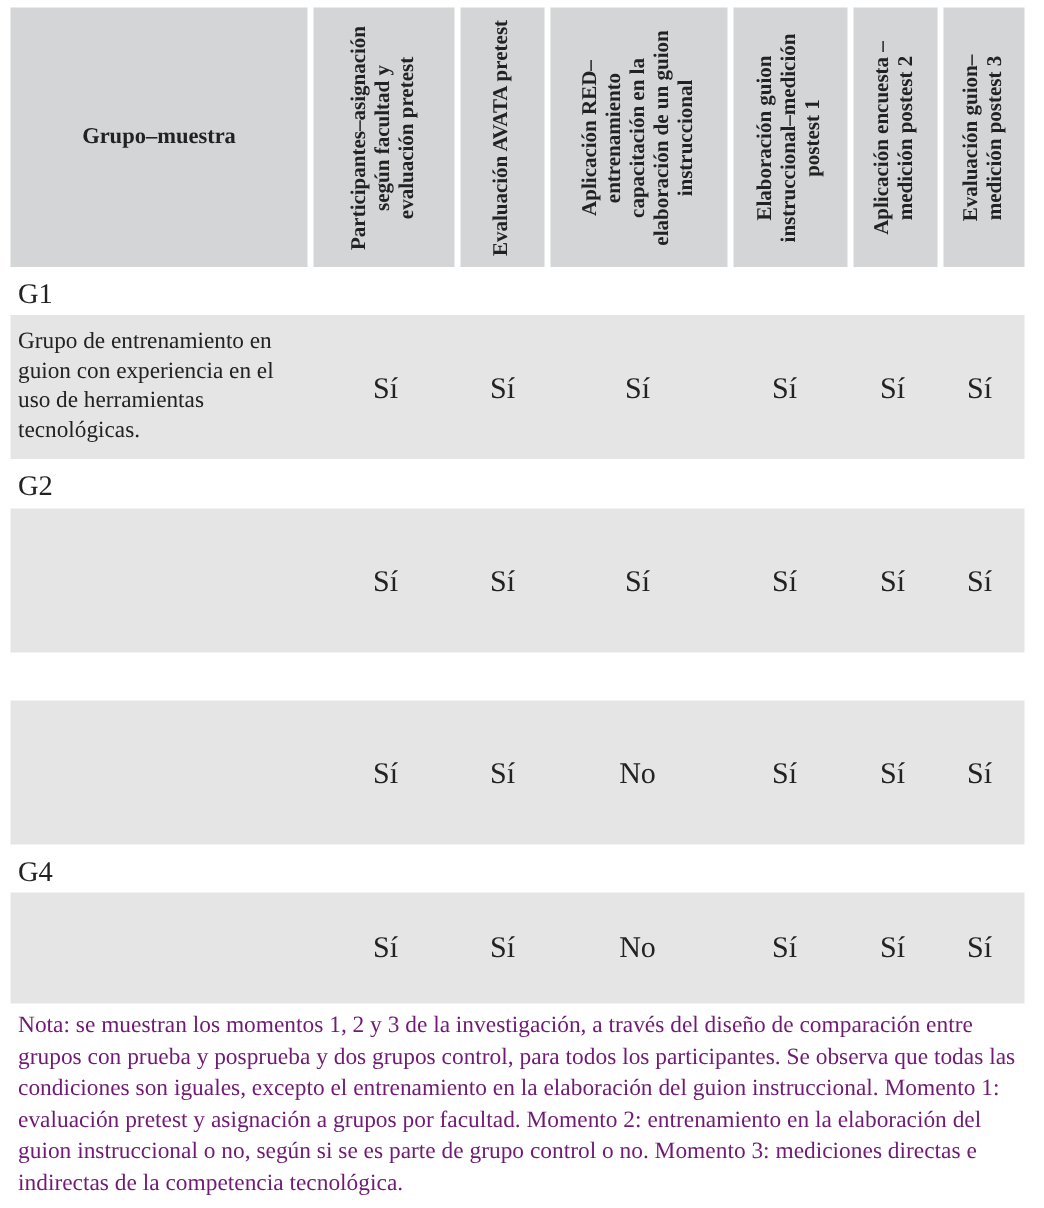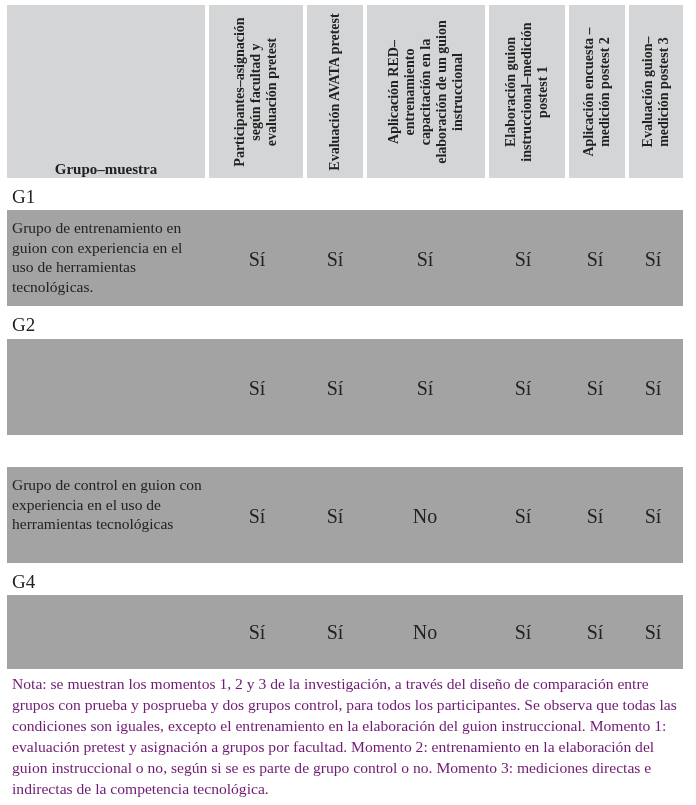--- a/index.html
+++ b/index.html
@@ -1,27 +1,27 @@
 <!DOCTYPE html>
 <html><head>
 <meta charset="utf-8">
 <style>
   html, body { margin: 0; padding: 0; background: #ffffff; }
   body { width: 696px; height: 805px; position: relative; overflow: hidden;
          font-family: "Liberation Serif", "DejaVu Serif", serif; color: #222; }
   .tbl { position: absolute; left: 7px; top: 5px; width: 676px; }
   .hdr { position: absolute; top: 0; height: 173px; background: #d4d5d6; }
-  .hdr-first { display: flex; align-items: flex-end; justify-content: center;
+  .hdr-first { display: flex; align-items: center; justify-content: center;
                font-weight: bold; font-size: 15px; }
   .hdr-rot { overflow: hidden; }
   .hdr-rot .rot { position: absolute; left: 50%; top: 50%;
                   width: 160px; transform: translate(-50%, -50%) rotate(-90deg);
                   text-align: center; font-weight: bold; font-size: 14px; line-height: 16px; }
   .grp { position: absolute; left: 0; width: 676px; font-size: 19px; padding-left: 5px; box-sizing: border-box; }
-  .row { position: absolute; left: 0; width: 676px; background: #a3a3a3; }
+  .row { position: absolute; left: 0; width: 676px; background: #e5e5e5; }
   .desc { position: absolute; left: 5px; width: 195px; font-size: 15.5px; line-height: 19.5px; }
   .cell { position: absolute; font-size: 20px; text-align: right; transform: translateX(-50%); }
   .note { position: absolute; left: 12px; top: 673px; width: 670px; font-size: 15.6px; line-height: 21px; color: #701a75; }
 </style>
 </head>
 <body>
 
 <div class="tbl">
 
   <div class="hdr hdr-first" style="left:0;width:198px;">
@@ -62,21 +62,20 @@
     <div class="cell" style="left:250px;top:38px;">Sí</div>
     <div class="cell" style="left:328px;top:38px;">Sí</div>
     <div class="cell" style="left:418px;top:38px;">Sí</div>
     <div class="cell" style="left:516px;top:38px;">Sí</div>
     <div class="cell" style="left:588px;top:38px;">Sí</div>
     <div class="cell" style="left:646px;top:38px;">Sí</div>
   </div>
 
   <div class="grp" style="top:438px;margin-top:32px;">G3</div>
   <div class="row" style="top:462px;height:96px;">
-    <div class="desc" style="top:8px;">Grupo de control en guion con experiencia en el uso de herramientas tecnológicas</div>
     <div class="cell" style="left:250px;top:38px;">Sí</div>
     <div class="cell" style="left:328px;top:38px;">Sí</div>
     <div class="cell" style="left:418px;top:38px;">No</div>
     <div class="cell" style="left:516px;top:38px;">Sí</div>
     <div class="cell" style="left:588px;top:38px;">Sí</div>
     <div class="cell" style="left:646px;top:38px;">Sí</div>
   </div>
 
   <div class="grp" style="top:566px;">G4</div>
   <div class="row" style="top:590px;height:74px;">

